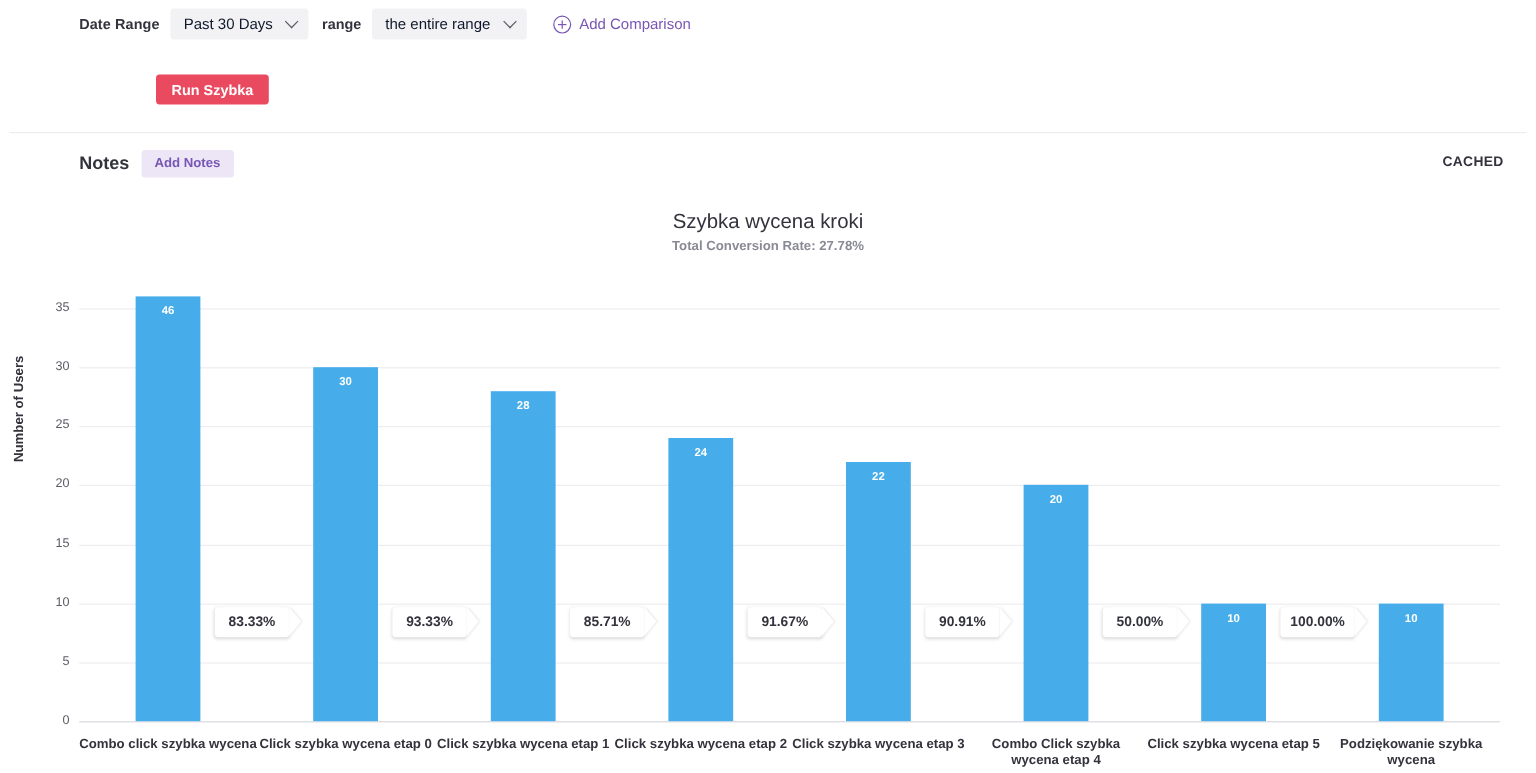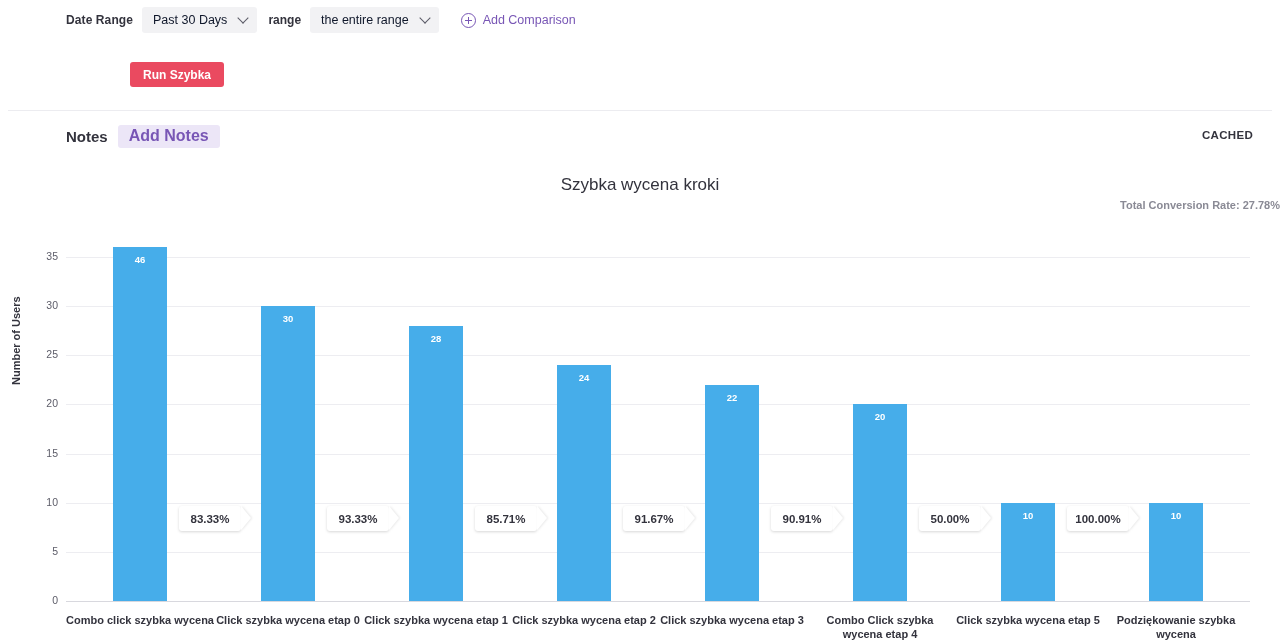--- a/index.html
+++ b/index.html
@@ -73,34 +73,34 @@
   
   .notes-row {
     position: absolute; left: 0; top: 124px; width: 1280px; height: 24px;
     display: flex; align-items: center;
   }
   .notes-label { margin-left: 66px; font-size: 15px; font-weight: bold; color: #33333d; }
   .add-notes {
     margin-left: 10px; height: 23px; padding: 0 11px;
     display: flex; align-items: center;
     background: #ece6f7; color: #7856b5; border-radius: 3px;
-    font-size: 16px; font-weight: bold; cursor: pointer;
+    font-size: 11px; font-weight: bold; cursor: pointer;
   }
   .cached {
     position: absolute; right: 27px; top: 129px;
     font-size: 11.5px; font-weight: bold; color: #33333d; letter-spacing: .3px;
   }
 
   
   .chart-title {
     position: absolute; left: 0; top: 175px; width: 1280px; text-align: center;
     font-size: 17px; color: #33333d; font-weight: normal;
   }
   .chart-sub {
-    position: absolute; left: 0; top: 199px; width: 1280px; text-align: right;
+    position: absolute; left: 0; top: 199px; width: 1280px; text-align: center;
     font-size: 11px; font-weight: bold; color: #8a8a95;
   }
 
   .plot {
     position: absolute; left: 0; top: 0; width: 1280px; height: 644px;
   }
   .ylabel {
     position: absolute; left: 10px; top: 385px;
     font-size: 11px; font-weight: bold; color: #33333d;
     transform: rotate(-90deg); transform-origin: left top;

